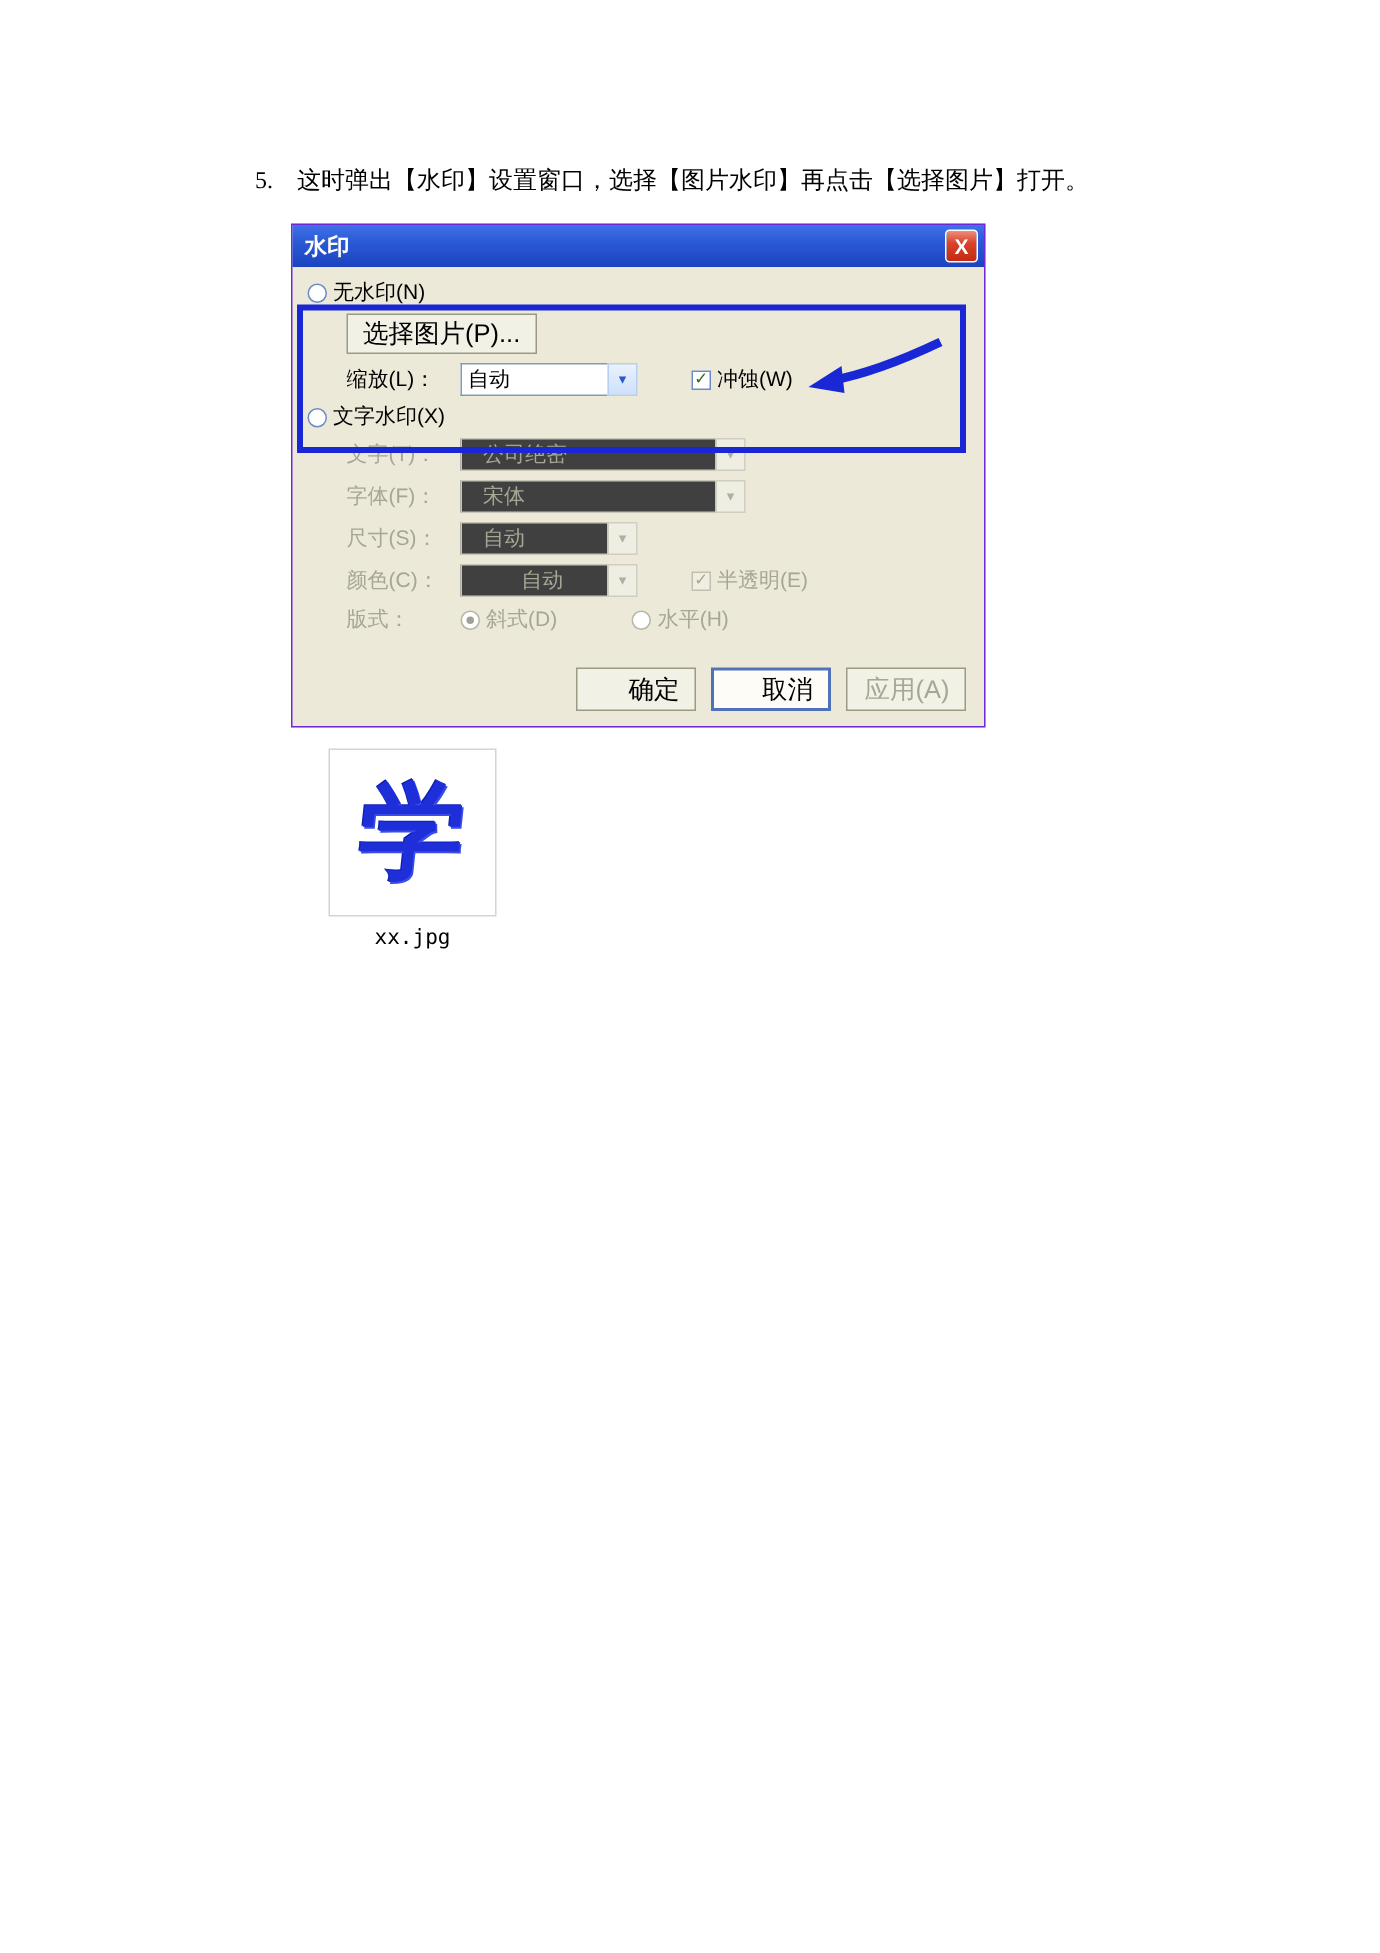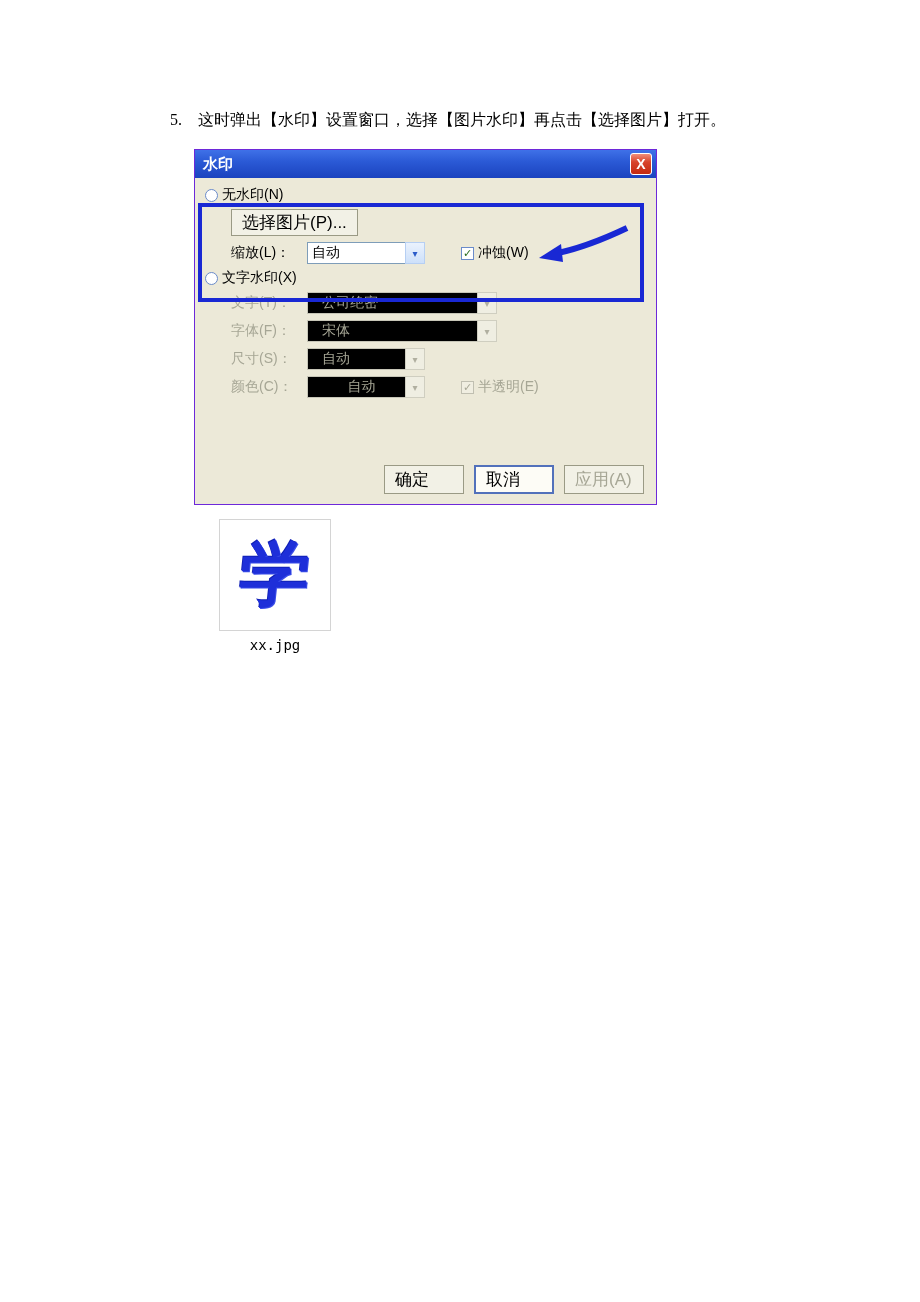--- a/index.html
+++ b/index.html
@@ -123,21 +123,21 @@
   }
   .combo input {
     border: 1px solid #7e9db9;
     border-right: none;
     font-family: inherit;
     font-size: 14px;
     padding: 0 4px;
     background: #fff;
   }
   .combo input[disabled] {
-    background: #000000;
+    background: #404040;
     color: #a6a695;
     border-color:#c7c6b8;
     padding-left:14px;
   }
   .combo .arrow {
     width: 20px;
     border: 1px solid #b6cff3;
     background: linear-gradient(#eaf2fd, #cde0fa);
     display: flex; align-items: center; justify-content: center;
     color: #2a5bc9;
@@ -160,21 +160,21 @@
     top: 44px;
     pointer-events: none;
   }
 
   .bottom-buttons {
     display: flex;
     justify-content: flex-end;
     gap: 10px;
     padding: 10px 12px 10px 0;
   }
-  .bottom-buttons .btn { width: 80px; text-align:left;margin-top:44px; }
+  .bottom-buttons .btn { width: 80px; text-align:right; }
   .bottom-buttons .btn.default { border: 2px solid #5271bb; background:#fdfcf6; }
   .bottom-buttons .btn.disabled { color:#a6a695; }
 
   
   .file-block {
     margin: 14px 0 0 46px;
     display: flex;
     flex-direction: column;
     align-items: center;
     width: 118px;
@@ -278,20 +278,29 @@
         <span class="lbl disabled">颜色(C)：</span>
         <div class="combo">
           <input disabled="" style="width: 98px; text-align: center;" value="自动">
           <div class="arrow disabled">▾</div>
         </div>
         <span style="width:36px"></span>
         <span class="chk disabled">✓</span>
         <span style="color:#a6a695">半透明(E)</span>
       </div>
 
+      <div class="sub-row">
+        <span class="lbl disabled">版式：</span>
+        <span class="radio disabled checked">
+            <span class="dot"></span>
+          </span>
+        <span style="color:#a6a695;margin-right:50px">斜式(D)</span>
+        <span class="radio disabled"></span>
+        <span style="color:#a6a695">水平(H)</span>
+      </div>
 
     </div>
 
     <div class="bottom-buttons">
       <button class="btn">确定</button>
       <button class="btn default">取消</button>
       <button class="btn disabled">应用(A)</button>
     </div>
   </div>
 

